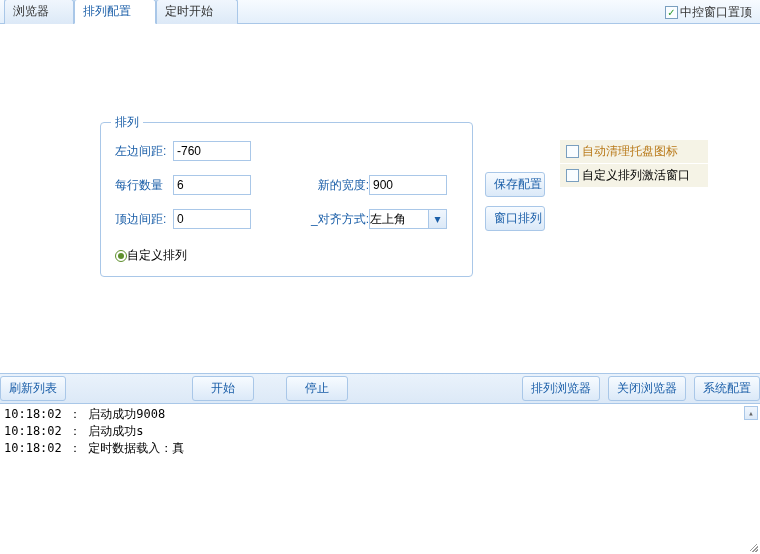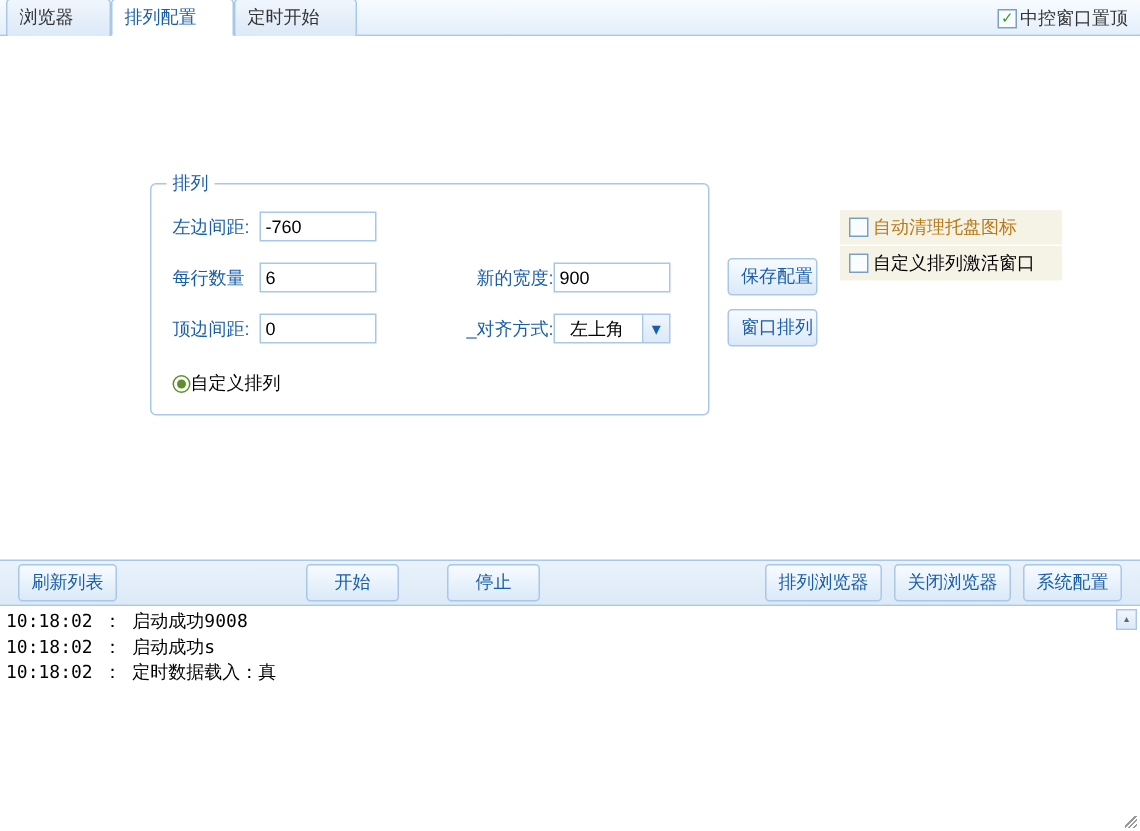--- a/index.html
+++ b/index.html
@@ -114,21 +114,21 @@
   .text-input.w1 { width: 78px; }
   .text-input.w2 { width: 78px; }
   .select-wrap {
     position: relative;
     width: 78px;
     height: 20px;
     border: 1px solid #a9c7e8;
     background: #fff;
     display: flex;
     align-items: center;
-    padding-left: 10px;
+    padding-left: 0;
     text-align: center;
   }
   .select-arrow {
     position: absolute;
     right: 0;
     top: 0;
     width: 18px;
     height: 18px;
     border-left: 1px solid #a9c7e8;
     display: flex;
@@ -184,21 +184,21 @@
     align-items: center;
     gap: 3px;
     width: 148px;
   }
   .check-row .chk-label-color { color: #b97a1a; }
   .bottom-toolbar {
     height: 30px;
     background: linear-gradient(#eaf2fb, #dce9f7);
     display: flex;
     align-items: center;
-    padding: 0 12px;
+    padding: 0 0;
     gap: 8px;
     border-bottom: 1px solid #a9c7e8;
   }
   .bottom-toolbar .btn {
     min-width: 62px;
   }
   .spacer { flex: 1; }
   .log-area {
     height: 148px;
     background: #fff;

